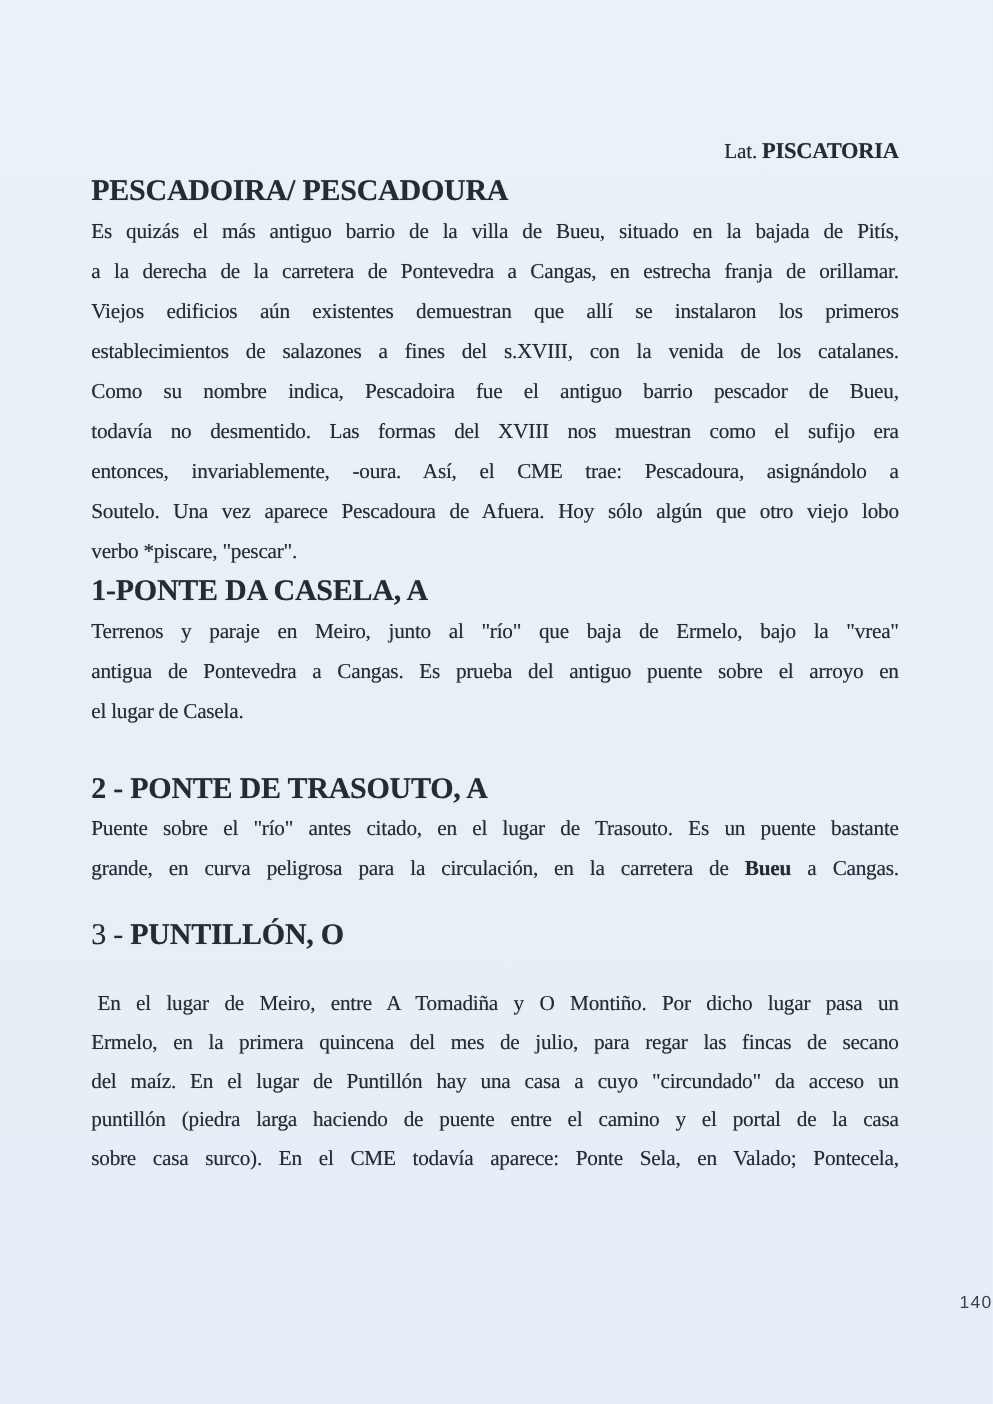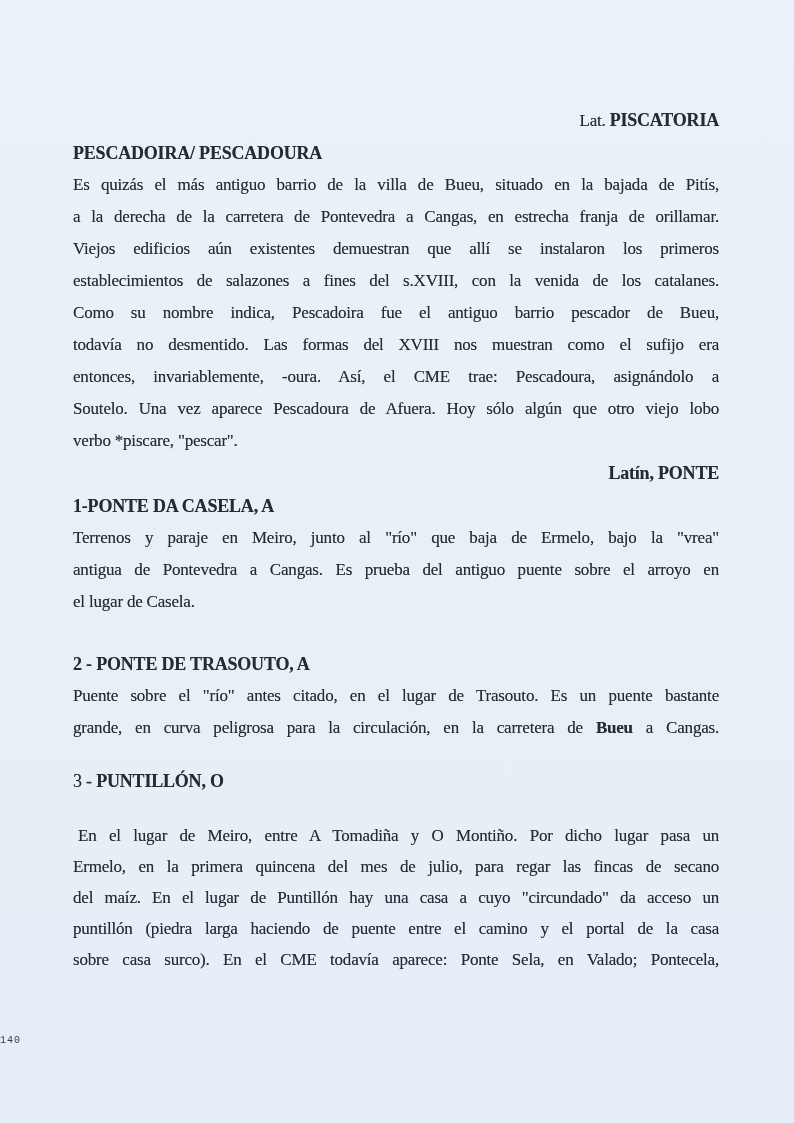--- a/index.html
+++ b/index.html
@@ -6,31 +6,31 @@
   .page{
     position:relative;width:794px;height:1123px;overflow:hidden;
     background:linear-gradient(180deg,#eaf1f8 0%,#e8eff7 55%,#e6edf6 100%);
     font-family:"Liberation Serif","DejaVu Serif",serif;
     color:#242b34;
     text-shadow:0 0 .6px rgba(36,43,52,.5);
   }
   .content{position:absolute;top:0;left:0;right:0;padding:104px 75px 0 73px;}
   .block{font-size:17px;line-height:32px;letter-spacing:-0.2px;}
   .block.right{text-align:right;}
-  .block.heading{font-size:18px;}
+  .block.heading{font-size:24px;}
   .para .line{text-align:justify;text-align-last:justify;word-spacing:-2px;}
   .para .line.l{text-align:left;text-align-last:left;word-spacing:normal;}
   .line{white-space:normal;}
   .b{font-weight:bold;}
   .i{}
   .h{font-size:18px;}
   .footer{
     position:absolute;top:1031px;left:0;width:100%;
-    text-align:left;font-family:Liberation Mono, monospace;
-    font-size:10px;line-height:20px;color:#39434f;letter-spacing:1px;
+    text-align:right;font-family:Liberation Sans, sans-serif;
+    font-size:14px;line-height:20px;color:#39434f;letter-spacing:1px;
     text-shadow:none;
   }
 </style>
 </head>
 <body>
 
 <div class="page">
   <div class="content">
       <div class="block right">
         <div class="line"><span>Lat. </span><span class="b h">PISCATORIA</span></div>
@@ -41,23 +41,20 @@
       <div class="block para">
         <div class="line"><span>Es quizás el más antiguo barrio de la villa de Bueu, situado en la bajada de Pitís,</span></div>
         <div class="line"><span>a la derecha de la carretera de Pontevedra a Cangas, en estrecha franja de orillamar.</span></div>
         <div class="line"><span>Viejos edificios aún existentes demuestran que allí se instalaron los primeros</span></div>
         <div class="line"><span>establecimientos de salazones a fines del s.XVIII, con la venida de los catalanes.</span></div>
         <div class="line"><span>Como su nombre indica, Pescadoira fue el antiguo barrio pescador de Bueu,</span></div>
         <div class="line"><span>todavía no desmentido. Las formas del XVIII nos muestran como el sufijo era</span></div>
         <div class="line"><span>entonces, invariablemente, </span><span class="i">-oura.</span><span> Así, el CME trae: </span><span class="i">Pescadoura,</span><span> asignándolo a</span></div>
         <div class="line"><span>Soutelo. Una vez aparece </span><span class="i">Pescadoura de Afuera.</span><span> Hoy sólo algún que otro viejo lobo</span></div>
         <div class="line l"><span>verbo </span><span class="i">*piscare,</span><span> "pescar".</span></div>
-      </div>
-      <div class="block right">
-        <div class="line"><span class="b h">Latín, PONTE</span></div>
       </div>
       <div class="block heading">
         <div class="line"><span class="b">1-PONTE DA CASELA, A</span></div>
       </div>
       <div class="block para">
         <div class="line"><span>Terrenos y paraje en Meiro, junto al "río" que baja de Ermelo, bajo la "vrea"</span></div>
         <div class="line"><span>antigua de Pontevedra a Cangas. Es prueba del antiguo puente sobre el arroyo en</span></div>
         <div class="line l"><span>el lugar de Casela.</span></div>
       </div>
       <div class="block heading" style="margin-top: 30px;">

